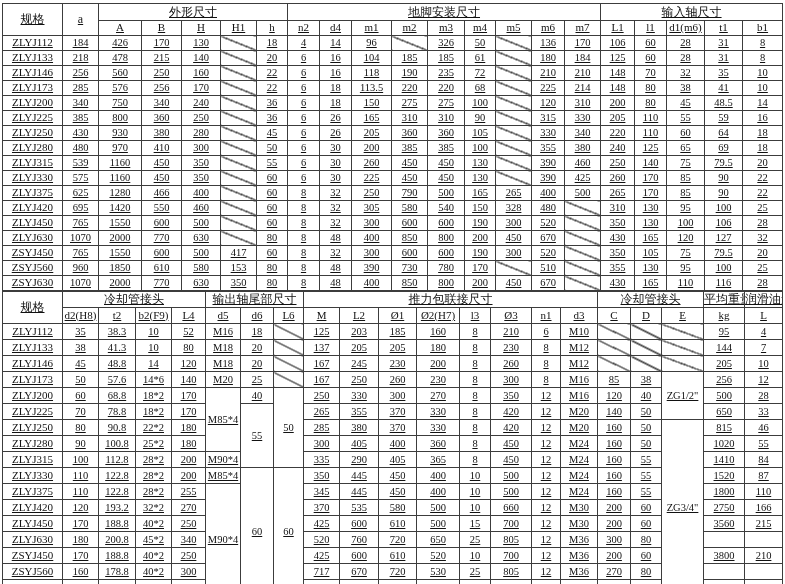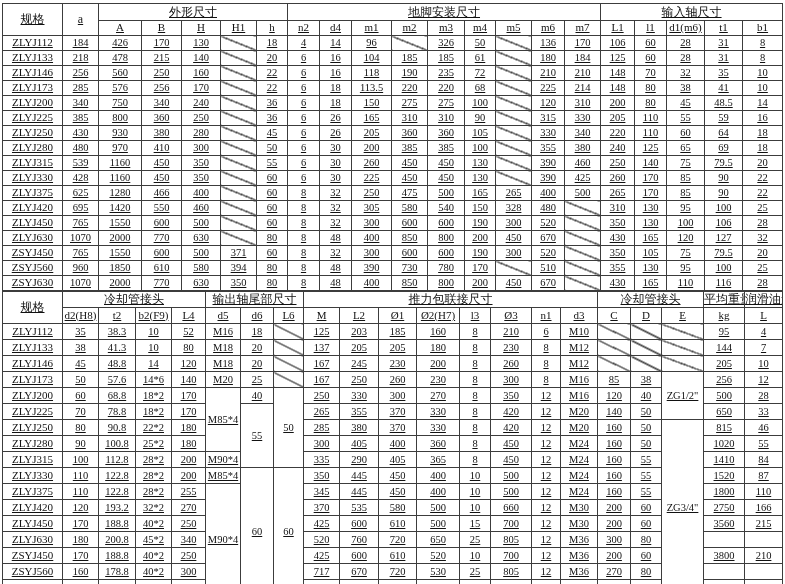--- a/index.html
+++ b/index.html
@@ -301,21 +301,21 @@
             <td>390</td>
             <td>460</td>
             <td>250</td>
             <td>140</td>
             <td>75</td>
             <td>79.5</td>
             <td>20</td>
           </tr>
           <tr>
             <td class="spec">ZLYJ330</td>
-            <td>428</td>
+            <td>575</td>
             <td>1160</td>
             <td>450</td>
             <td>350</td>
             <td class="slash"></td>
             <td>60</td>
             <td>6</td>
             <td>30</td>
             <td>225</td>
             <td>450</td>
             <td>450</td>
@@ -333,21 +333,21 @@
             <td class="spec">ZLYJ375</td>
             <td>625</td>
             <td>1280</td>
             <td>466</td>
             <td>400</td>
             <td class="slash"></td>
             <td>60</td>
             <td>8</td>
             <td>32</td>
             <td>250</td>
-            <td>475</td>
+            <td>790</td>
             <td>500</td>
             <td>165</td>
             <td>265</td>
             <td>400</td>
             <td>500</td>
             <td>265</td>
             <td>170</td>
             <td>85</td>
             <td>90</td>
             <td>22</td>
@@ -420,21 +420,21 @@
             <td>120</td>
             <td>127</td>
             <td>32</td>
           </tr>
           <tr>
             <td class="spec">ZSYJ450</td>
             <td>765</td>
             <td>1550</td>
             <td>600</td>
             <td>500</td>
-            <td>371</td>
+            <td>417</td>
             <td>60</td>
             <td>8</td>
             <td>32</td>
             <td>300</td>
             <td>600</td>
             <td>600</td>
             <td>190</td>
             <td>300</td>
             <td>520</td>
             <td class="slash"></td>
@@ -443,21 +443,21 @@
             <td>75</td>
             <td>79.5</td>
             <td>20</td>
           </tr>
           <tr>
             <td class="spec">ZSYJ560</td>
             <td>960</td>
             <td>1850</td>
             <td>610</td>
             <td>580</td>
-            <td>394</td>
+            <td>153</td>
             <td>80</td>
             <td>8</td>
             <td>48</td>
             <td>390</td>
             <td>730</td>
             <td>780</td>
             <td>170</td>
             <td class="slash"></td>
             <td>510</td>
             <td class="slash"></td>

